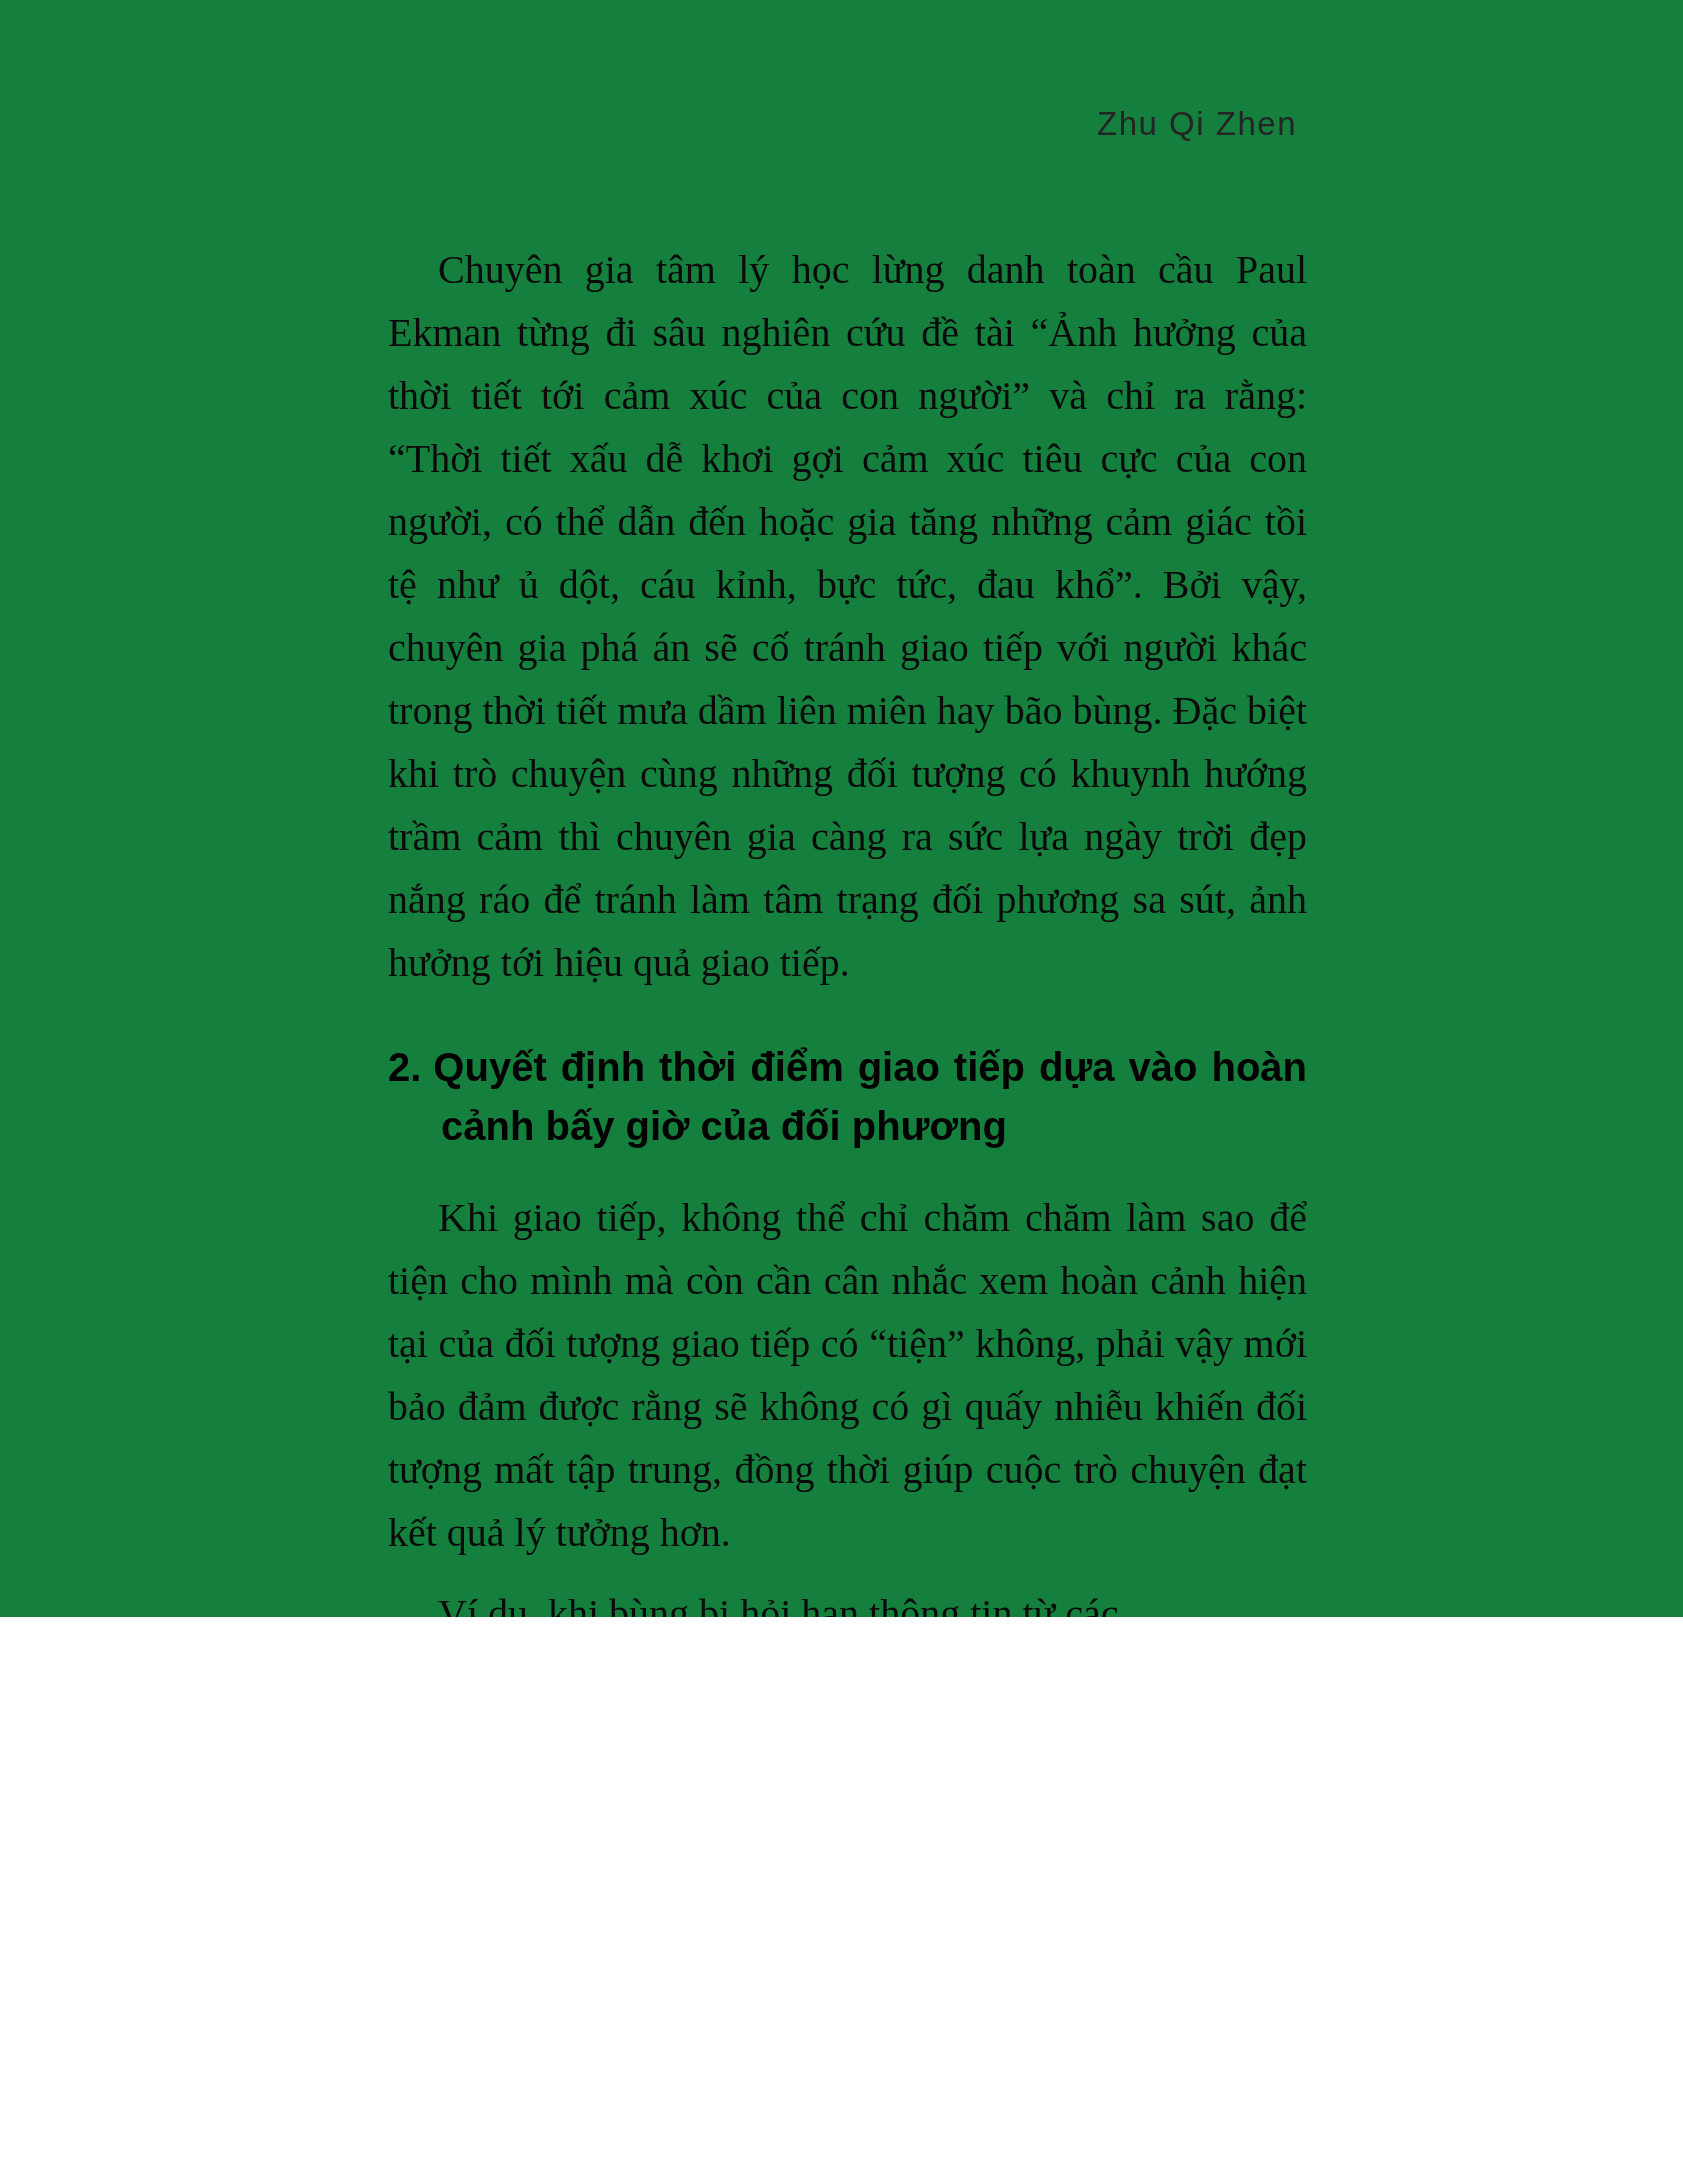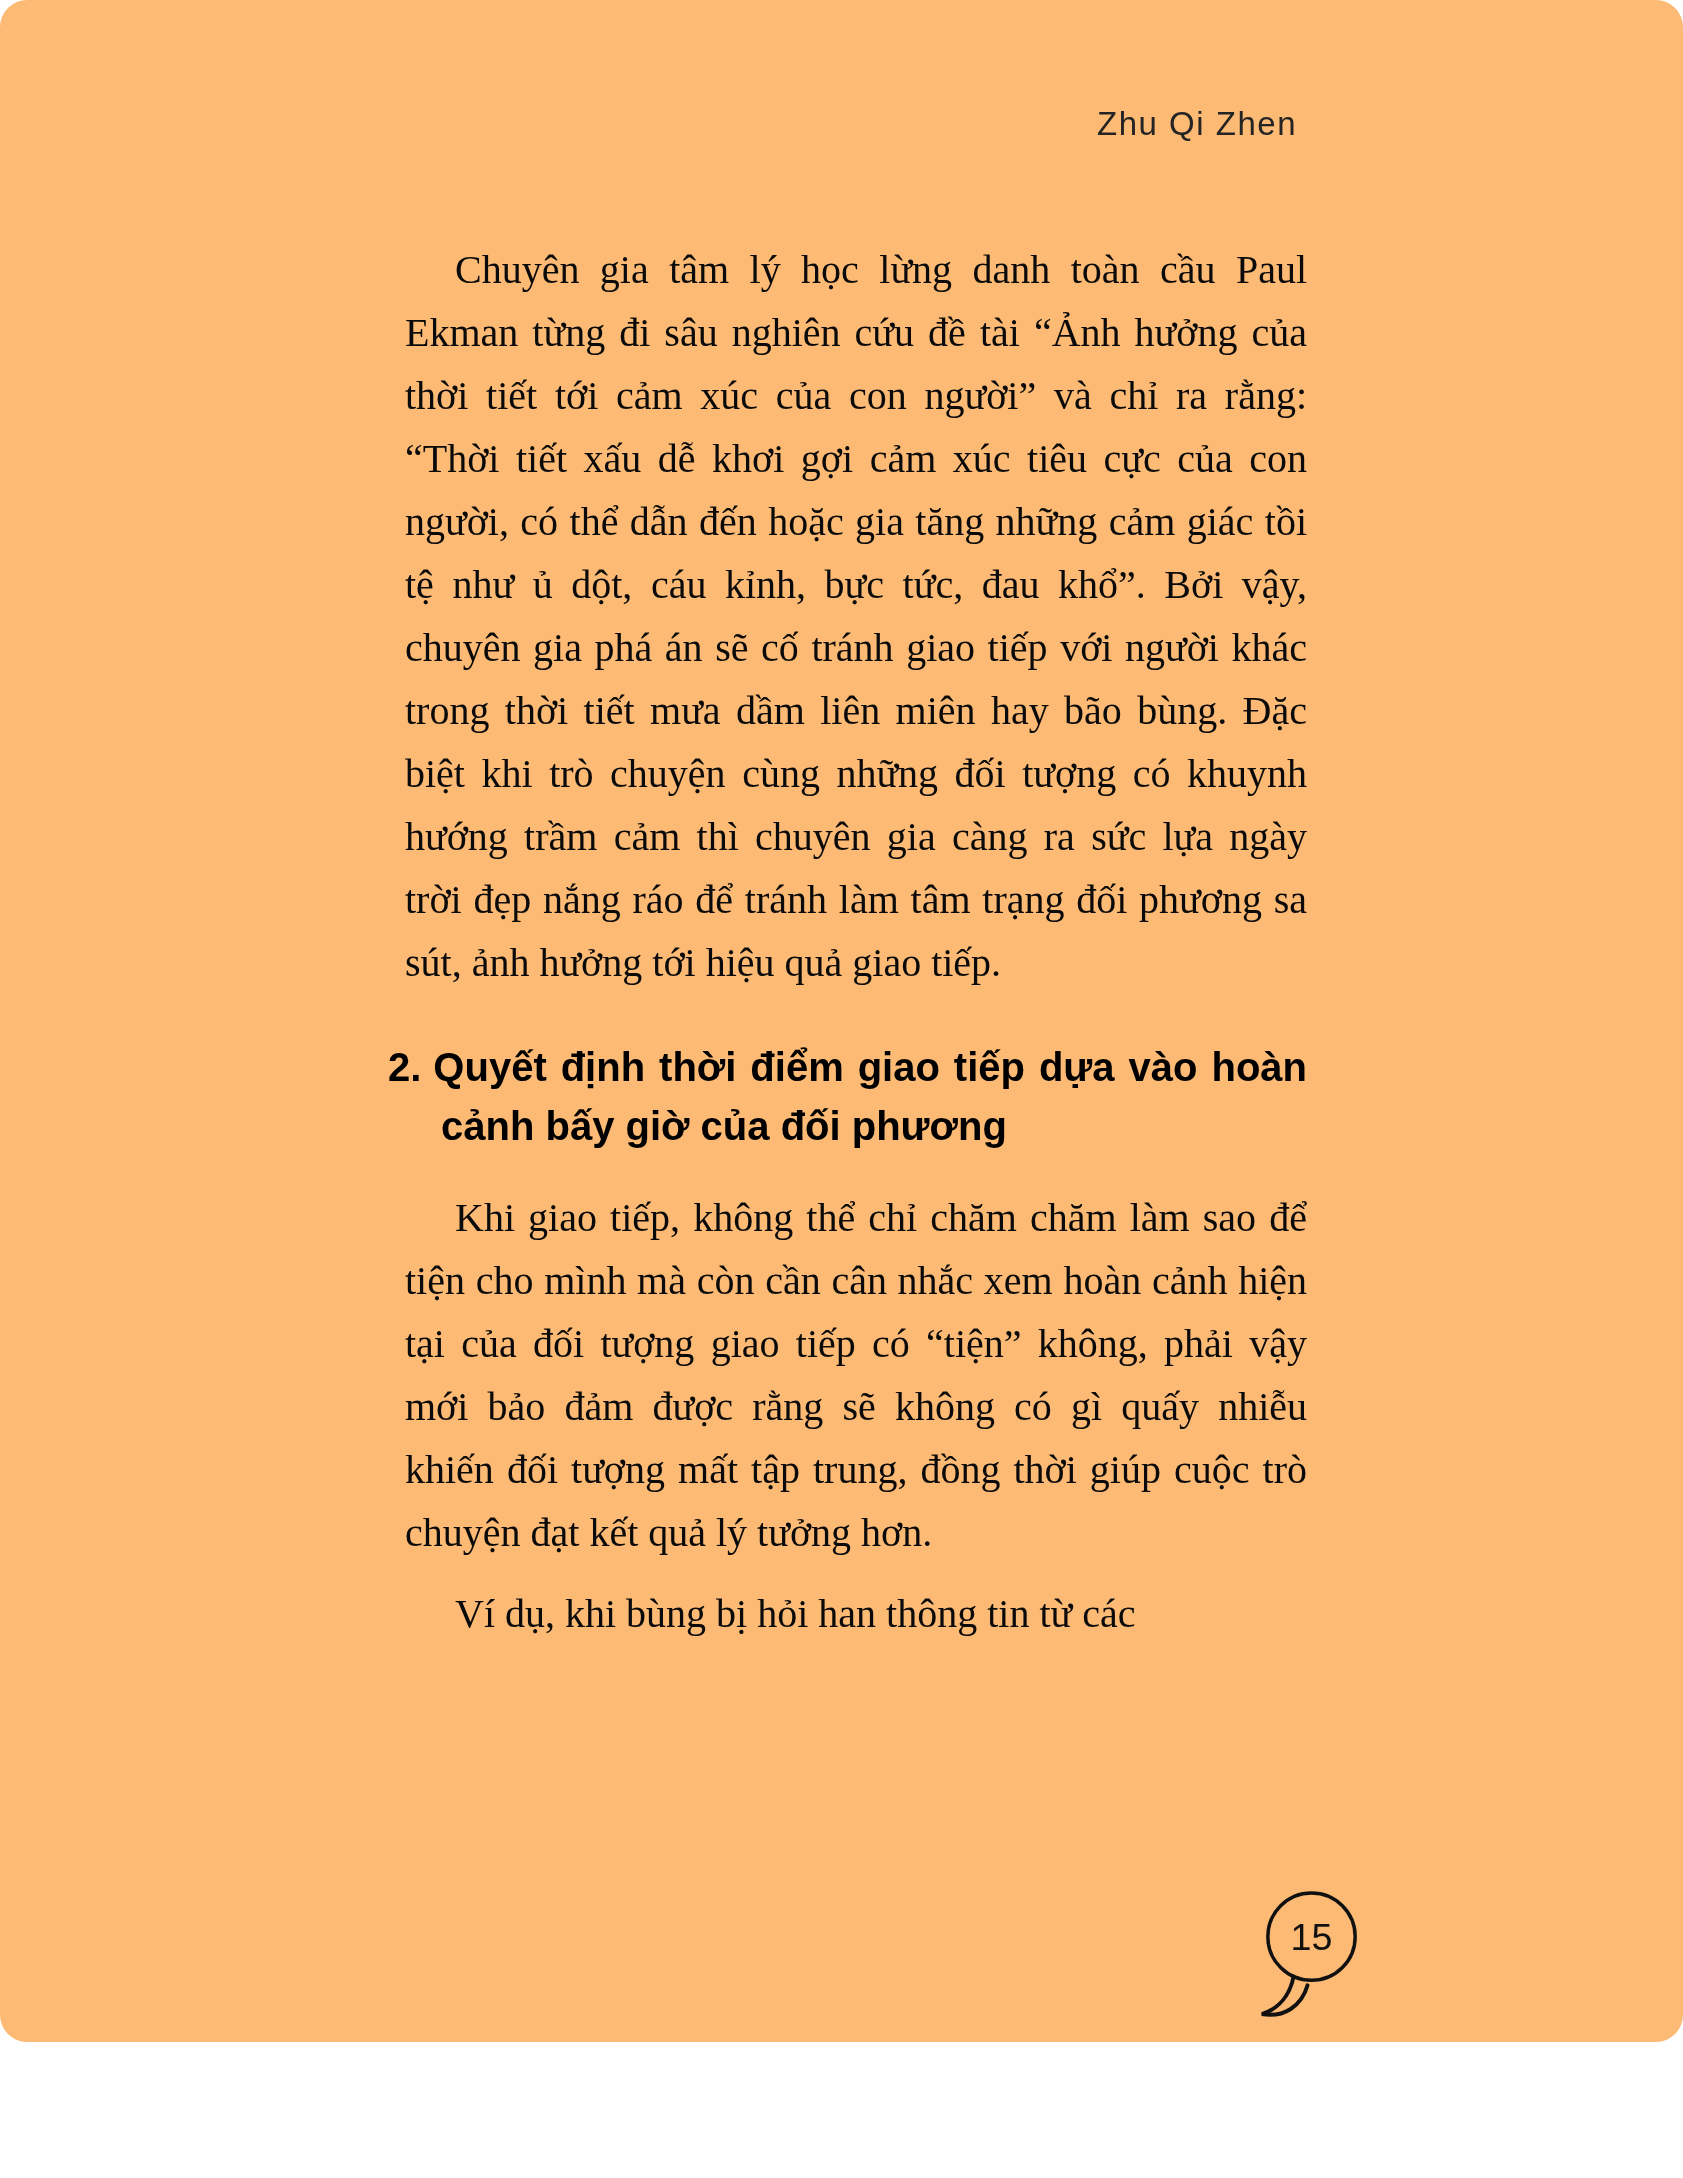--- a/index.html
+++ b/index.html
@@ -3,24 +3,23 @@
 <meta charset="utf-8">
 <style>
   html, body {
     margin: 0;
     padding: 0;
     background: #ffffff;
   }
   .page {
     position: relative;
     width: 1683px;
-    height: 2042px;
-    background: #fdba74;
+    height: 1617px;
+    background: #15803d;
     overflow: hidden;
-    border-radius: 27px;
   }
   .running-header {
     position: absolute;
     top: 105px;
     right: 386px;
     font-family: "Liberation Sans", sans-serif;
     font-size: 33px;
     font-weight: 400;
     letter-spacing: 1.5px;
     color: #242424;
@@ -48,21 +47,21 @@
   .heading.second {
     margin-top: 44px;
   }
   .body-par {
     font-family: "Liberation Serif", serif;
     font-size: 40px;
     line-height: 63px;
     color: #0a0a0a;
     text-align: justify;
     text-indent: 50px;
-    margin: 0 0 18px 17px;
+    margin: 0 0 18px 0;
   }
   .page-number-bubble {
     position: absolute;
     left: 1248px;
     top: 1883px;
     width: 129px;
     height: 149px;
   }
   .page-number-bubble svg {
     display: block;

